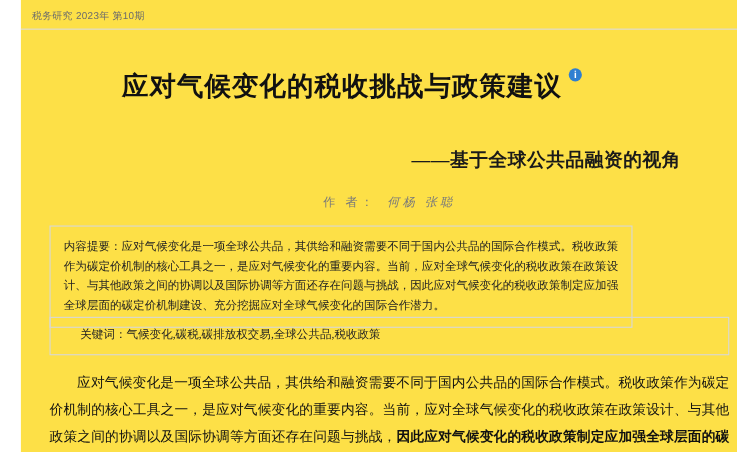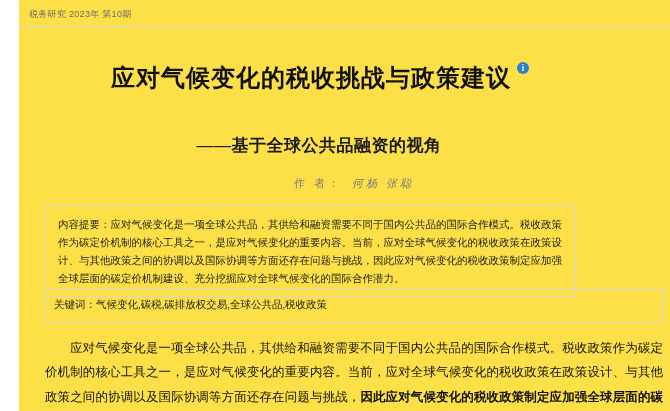--- a/index.html
+++ b/index.html
@@ -70,21 +70,21 @@
     margin-left: 6px;
     vertical-align: super;
     position: relative;
     top: -4px;
   }
   .subtitle {
     position: absolute;
     top: 134px;
     left: 0;
     width: 600px;
-    text-align: center;
+    text-align: right;
     font-size: 17px;
     font-weight: bold;
     color: #1a1a1a;
     letter-spacing: 0.5px;
   }
   .authors {
     position: absolute;
     top: 176px;
     left: 0;
     width: 670px;
@@ -115,21 +115,21 @@
     color: #222222;
     text-align: justify;
   }
   .keywords-box {
     position: absolute;
     top: 288px;
     left: 26px;
     width: 618px;
     box-sizing: border-box;
     border: 1px solid #d8d8d8;
-    padding: 8px 8px;
+    padding: 8px 27px;
     font-size: 10.5px;
     line-height: 1.6;
     color: #222222;
   }
   .body-text {
     position: absolute;
     top: 336px;
     left: 26px;
     width: 618px;
     font-size: 12.5px;

